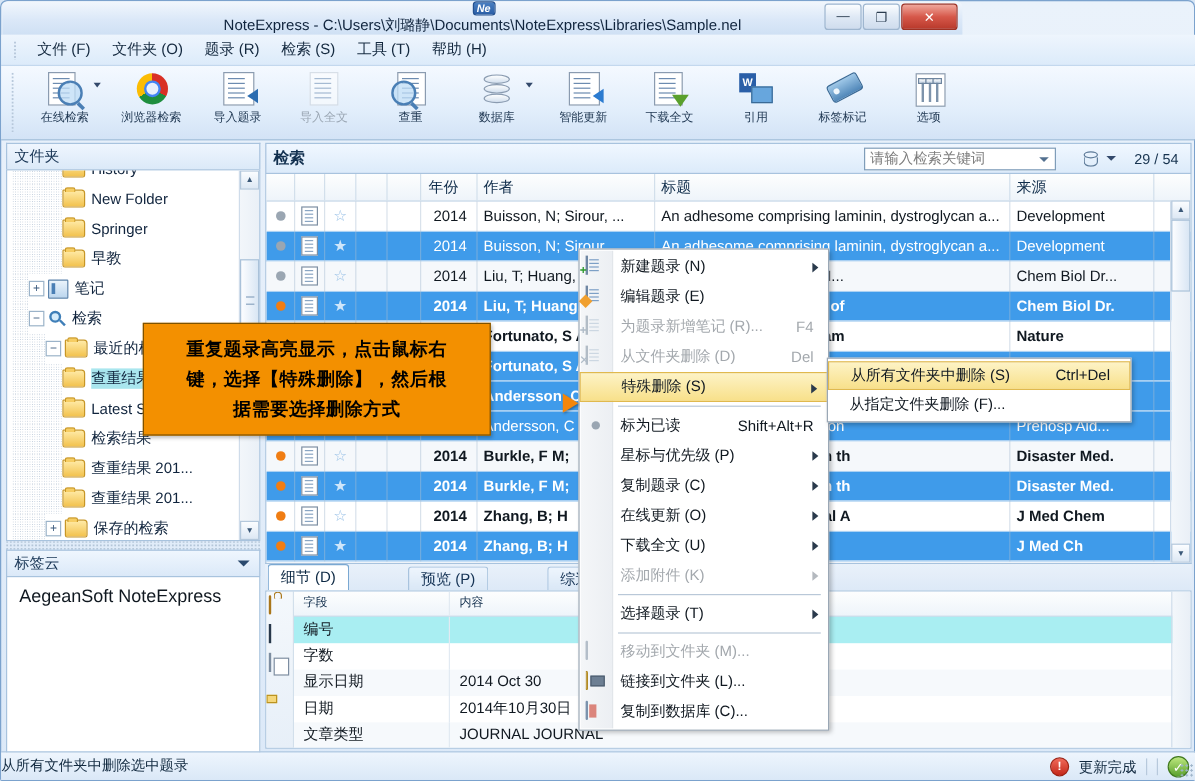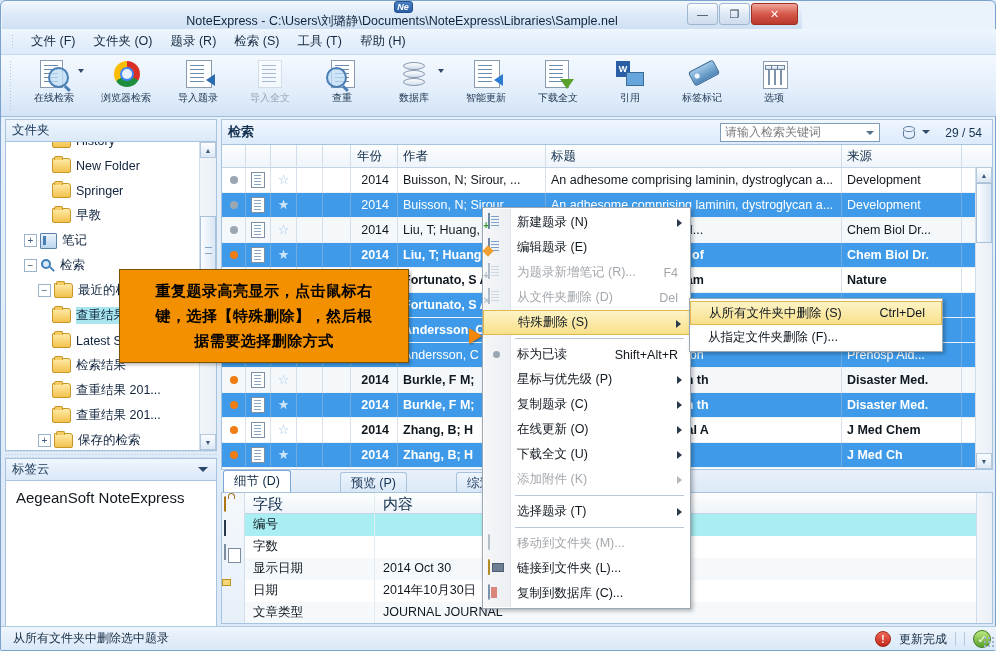--- a/index.html
+++ b/index.html
@@ -273,37 +273,37 @@
     border:1.5px solid #a9761a;border-bottom:none;border-radius:4px 4px 0 0;box-sizing:border-box;}
   .ic-door{width:13px;height:14px;background:linear-gradient(#5b6f86,#2f3f52);border:1px solid #27384b;}
   .ic-copy{width:11px;height:13px;background:#fff;border:1px solid #7c8da1;position:relative;}
   .ic-copy:after{content:"";position:absolute;left:3px;top:3px;width:11px;height:13px;
     background:#fff;border:1px solid #7c8da1;}
   .ic-brush{width:3px;height:11px;background:#b8860b;transform:rotate(20deg);margin-left:7px;}
   .ic-brush:after{content:"";position:absolute;left:-2px;top:10px;width:7px;height:5px;
     background:#f5d77a;border:1px solid #bb9320;}
   .detail-grid{flex:1;position:relative;}
   .dg-head{display:flex;height:20px;background:linear-gradient(#fdfefe,#eef4fa);
-    border-bottom:1px solid #c2d4e6;font-size:15px;color:#0f2c4a;align-items:center;}
+    border-bottom:1px solid #c2d4e6;font-size:10px;color:#0f2c4a;}
   .dgh{padding:2px 0 0 8px;box-sizing:border-box;border-right:1px solid #d2dfeb;}
   .dg-row{display:flex;height:22px;font-size:12.5px;color:#101820;align-items:center;}
   .dg-row.alt{background:#f6f9fc;}
   .dg-row.hl{background:#a9eef2;}
   .dgc{padding:0 0 0 8px;box-sizing:border-box;height:22px;line-height:21px;overflow:hidden;white-space:nowrap;}
   .dg-field{width:130px;border-right:1px solid #e2eaf2;}
   .dg-val{flex:1;}
   .detail-scroll{position:absolute;right:0;top:0;width:15px;height:100%;
     background:linear-gradient(90deg,#f3f7fb,#e9eff6);border-left:1px solid #cfdcea;}
 
   
   .statusbar{
     position:absolute;left:0;bottom:0;width:996px;height:24px;
     background:linear-gradient(#eef5fd,#dae8f7);
     border-top:1px solid #b0c9e2;display:flex;align-items:center;
-    font-size:12px;color:#11293f;padding-left:12px;box-sizing:border-box;
+    font-size:12px;color:#11293f;padding-left:0;box-sizing:border-box;
   }
   .sb-right{position:absolute;right:6px;top:0;height:24px;display:flex;align-items:center;gap:8px;}
   .sb-err{width:14px;height:14px;border-radius:50%;background:linear-gradient(#f06a5a,#c4281a);
     color:#fff;font-size:10px;font-weight:bold;display:flex;align-items:center;justify-content:center;
     border:1px solid #9d2315;}
   .sb-sep{width:1px;height:14px;background:#b7c9dc;}
   .sb-ok{width:16px;height:16px;border-radius:50%;background:linear-gradient(#bde87f,#5aa02c);
     border:1px solid #417a1e;color:#fff;font-size:11px;font-weight:bold;
     display:flex;align-items:center;justify-content:center;}
   .sb-grip{position:absolute;right:2px;bottom:2px;width:12px;height:12px;

